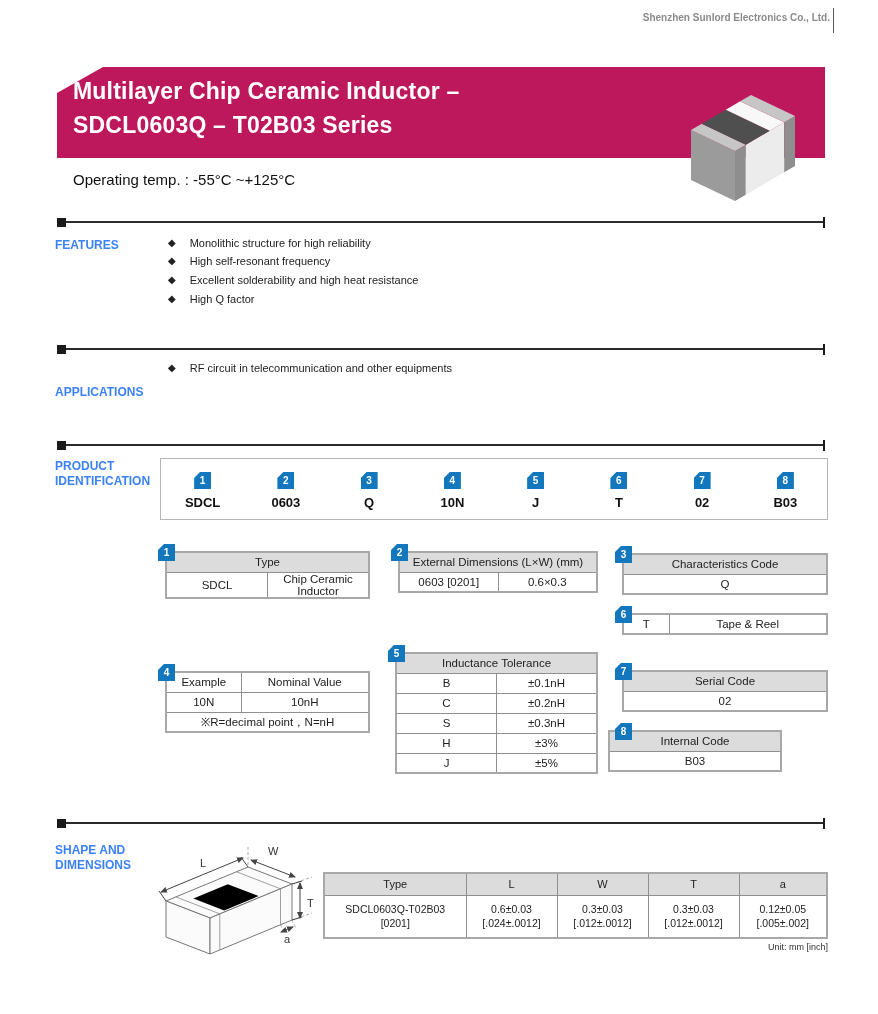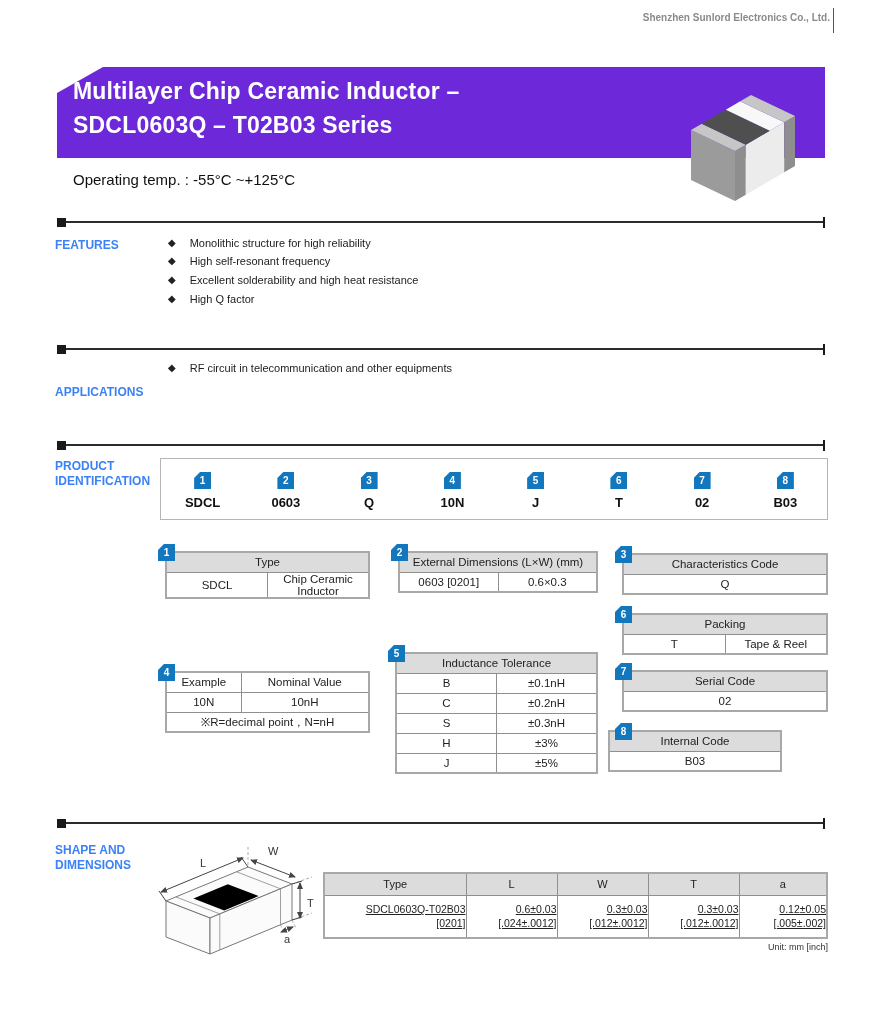--- a/index.html
+++ b/index.html
@@ -8,21 +8,21 @@
     position:relative; width:878px; height:1014px; background:#ffffff;
     font-family:"Liberation Sans", sans-serif; color:#1a1a1a; overflow:hidden;
   }
   
   .company { position:absolute; top:12px; right:48px; font-size:10px; color:#8a8a8a;font-weight:bold; }
   .company-bar { position:absolute; top:8px; right:44px; width:1px; height:25px; background:#555; }
 
   
   .band {
     position:absolute; left:57px; top:67px; width:768px; height:91px;
-    background:#6d28d9;
+    background:#be185d;
     clip-path:polygon(46px 0, 100% 0, 100% 100%, 0 100%, 0 26px);
   }
   .band .t1, .band .t2 {
     position:absolute; left:16px; color:#ffffff; font-weight:bold; font-size:23px; letter-spacing:0.2px;
   }
   .band .t1 { top:11px; }
   .band .t2 { top:45px; }
   .optemp { position:absolute; left:73px; top:171px; font-size:15px; color:#111; }
 
   
@@ -59,21 +59,21 @@
   .spec td { font-size:11.5px; color:#222; text-align:center; height:20px; }
   .tbl-badge { position:absolute; width:17px; height:17px; background:#1277BD; color:#fff; font-size:10px;
     font-weight:bold; display:flex; align-items:center; justify-content:center; z-index:2;
     clip-path:polygon(0 35%, 35% 0, 100% 0, 100% 100%, 0 100%); }
 
   
   .dim-table { position:absolute; left:323px; top:872px; width:505px; border-collapse:collapse; table-layout:fixed; }
   .dim-table, .dim-table td, .dim-table th { border:1px solid #8f8f8f; }
   .dim-table { border:2px solid #a8a8a8; }
   .dim-table th { background:#dcdcdc; font-weight:normal; font-size:11px; height:22px; color:#222; }
-  .dim-table td { font-size:10.5px; text-align:right; height:43px; line-height:14px; color:#222;text-decoration:underline; }
+  .dim-table td { font-size:10.5px; text-align:center; height:43px; line-height:14px; color:#222; }
   .unit-note { position:absolute; left:323px; top:942px; width:505px; text-align:right; font-size:9px; color:#333; }
 
   .drawing { position:absolute; left:150px; top:835px; }
   svg text { font-family:"Liberation Sans", sans-serif; }
 </style>
 </head>
 <body>
 
 <div class="page">
 
@@ -194,23 +194,20 @@
         </tr>
     <tr>
           <td>Q</td>
         </tr>
   </tbody>
     </table>
 
   <div class="tbl-badge" style="left:615px; top:606px">6</div>
   <table class="spec" style="left:622px; top:613px; width:206px">
     <tbody>
-        <tr>
-          <th colspan="2">Packing</th>
-        </tr>
     <tr>
       <td style="width:46px">T</td>
       <td>Tape &amp; Reel</td>
     </tr>
   </tbody>
     </table>
 
   <div class="tbl-badge" style="left:158px; top:664px">4</div>
   <table class="spec" style="left:165px; top:671px; width:205px">
     <tbody>

